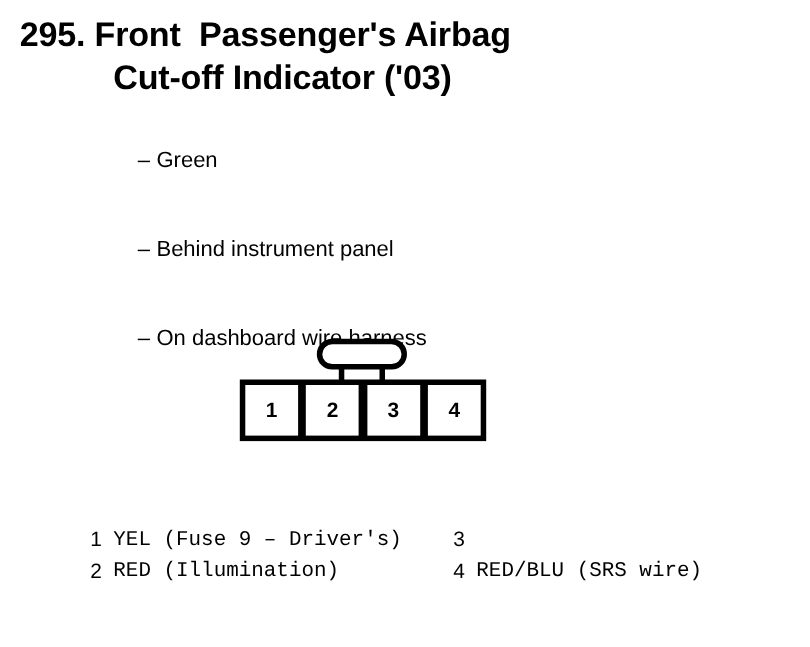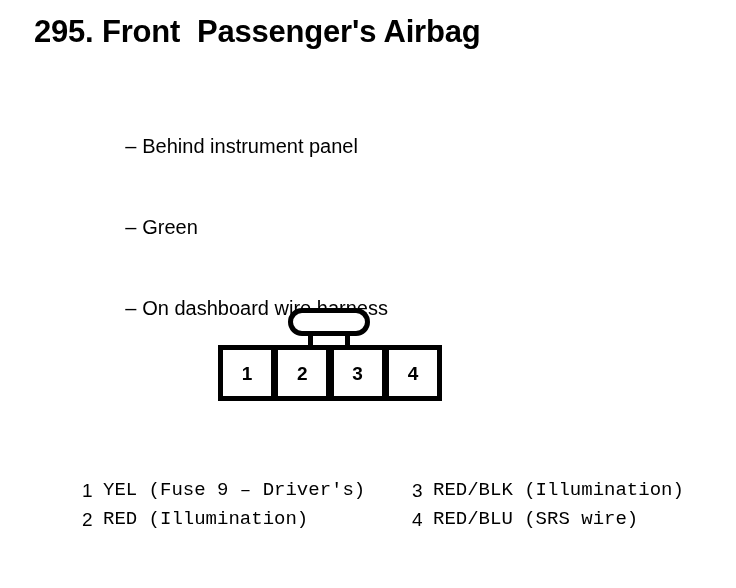--- a/index.html
+++ b/index.html
@@ -27,21 +27,20 @@
   }
   .title-line {
     font-weight: bold;
     font-size: 31px;
     line-height: 39px;
     letter-spacing: -0.2px;
     white-space: pre;
   }
   .title-line-1 {
     text-indent: 0;
-    margin-left: 16px;
   }
   .title-line-2 {
     padding-left: 85px;
   }
 
   
   .bullets {
     position: absolute;
     left: 103px;
     top: 106px;
@@ -146,28 +145,29 @@
   .legend-desc {
     display: inline-block;
     font-family: Liberation Mono, monospace;
   }
 </style>
 </head>
 <body>
 
 <div class="title-block">
   <div class="title-line title-line-1">295. Front  Passenger's Airbag</div>
+  <div class="title-line title-line-2">Cut-off Indicator ('03)</div>
 </div>
 
 <div class="bullets">
   <div class="bullet-row">
+    <span class="bullet-dash">–</span><span>Green</span>
+  </div>
+  <div class="bullet-row">
     <span class="bullet-dash">–</span><span>Behind instrument panel</span>
-  </div>
-  <div class="bullet-row">
-    <span class="bullet-dash">–</span><span>Green</span>
   </div>
   <div class="bullet-row">
     <span class="bullet-dash">–</span><span>On dashboard wire harness</span>
   </div>
 </div>
 
 <div class="connector">
   <div class="tab-outline"></div>
   <div class="tab-stem"></div>
   <div class="body-box">
@@ -185,20 +185,19 @@
       <span class="legend-desc">YEL (Fuse 9 – Driver's)</span>
     </div>
     <div class="legend-row">
       <span class="legend-pin">2</span>
       <span class="legend-desc">RED (Illumination)</span>
     </div>
   </div>
   <div class="legend-col legend-col-right">
     <div class="legend-row">
       <span class="legend-pin">3</span>
-      <span class="legend-desc">RED/BLK (Illumination)</span>
     </div>
     <div class="legend-row">
       <span class="legend-pin">4</span>
       <span class="legend-desc">RED/BLU (SRS wire)</span>
     </div>
   </div>
 </div>
 
 </body></html>

